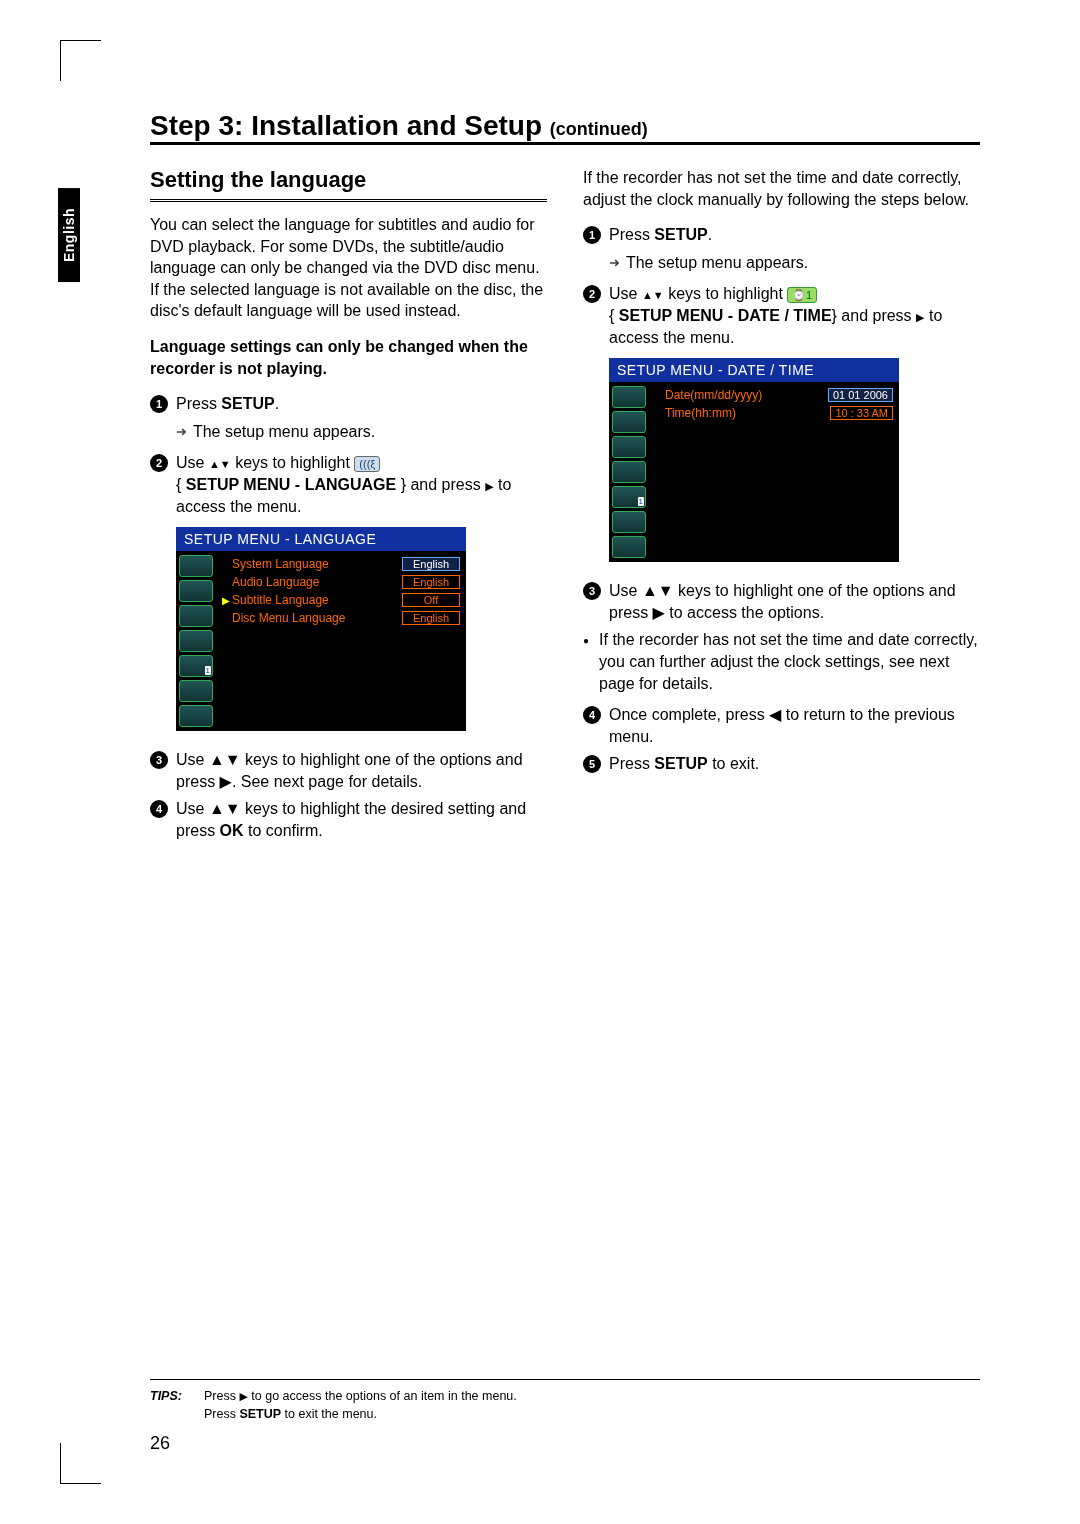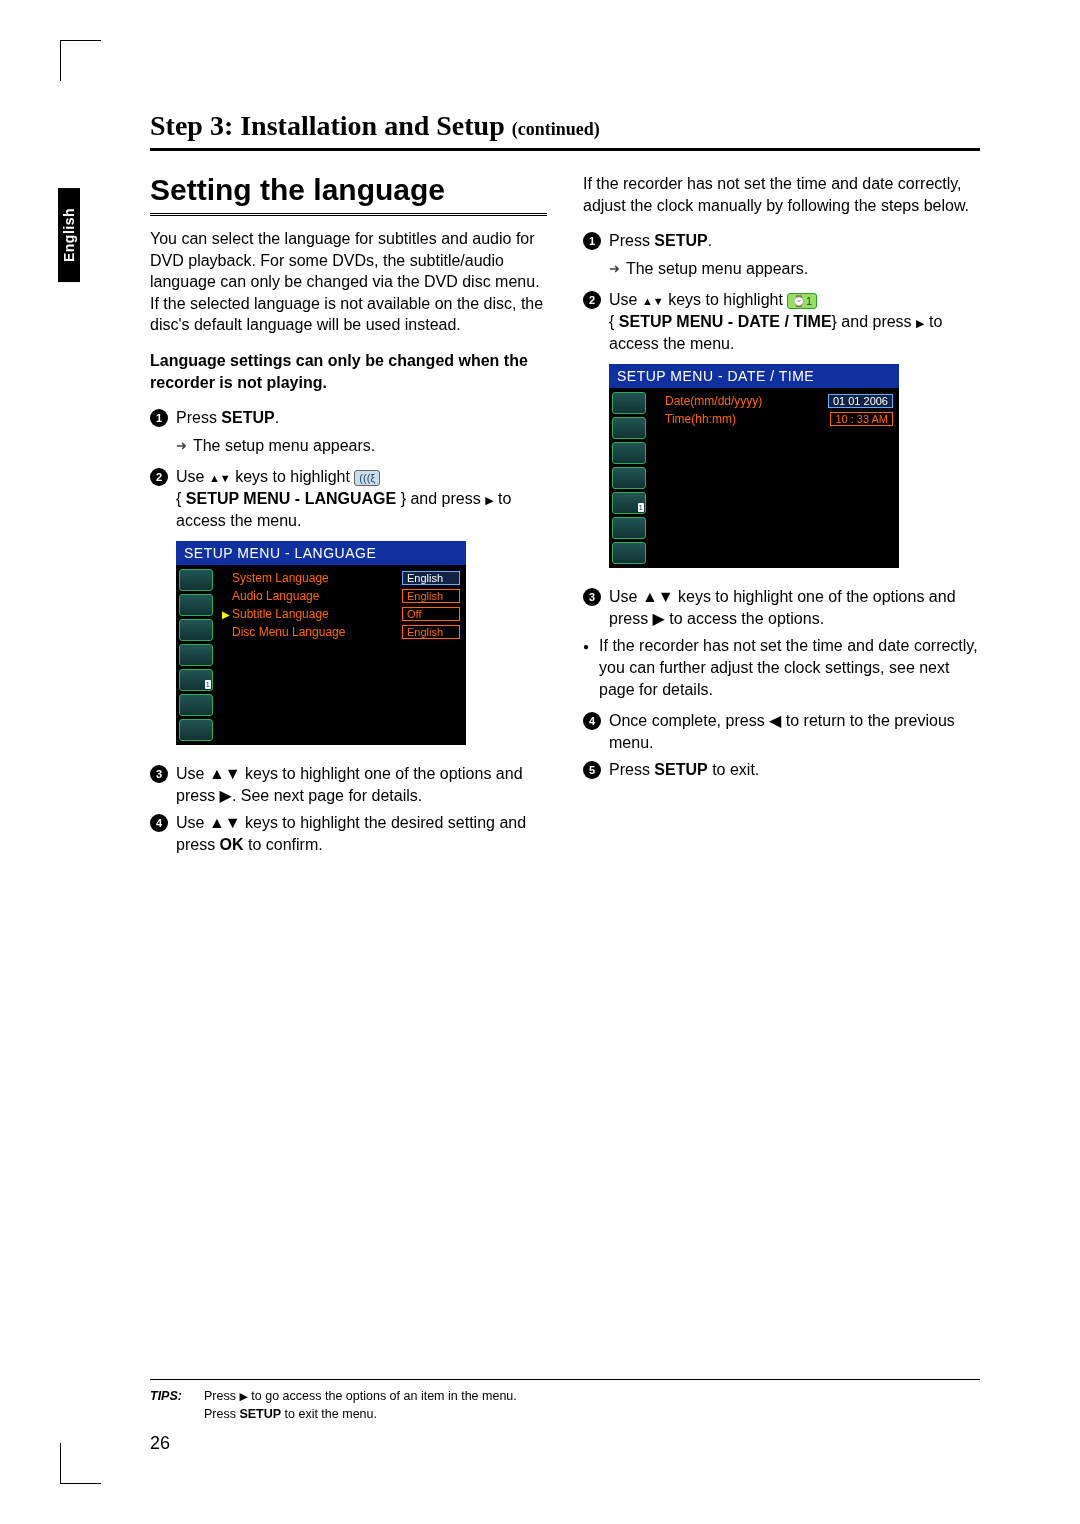--- a/index.html
+++ b/index.html
@@ -28,28 +28,26 @@
     padding: 20px 3px;
     writing-mode: vertical-rl;
     transform: rotate(180deg);
     letter-spacing: 0.5px;
   }
   h1.page-title {
     font-size: 28px;
     font-weight: bold;
     border-bottom: 3px solid #000;
     margin: 0 0 22px 0;
-    padding-bottom: 6px;
-    font-family: Liberation Serif, serif;
   }
   h1.page-title .cont { font-size: 18px; font-weight: bold; }
   .cols { display:flex; gap:36px; }
   .col { flex:1; }
   h2.section {
-    font-size: 30px;
+    font-size: 22px;
     font-weight: bold;
     margin: 0 0 12px 0;
     border-bottom: 3px double #000;
     padding-bottom: 6px;
   }
   p { margin: 0 0 14px 0; line-height: 1.35; }
   .step { display:flex; align-items:flex-start; gap:8px; margin:6px 0; line-height:1.35; }
   .num-badge {
     display:inline-flex; align-items:center; justify-content:center;
     width:18px; height:18px; border-radius:50%;
@@ -103,21 +101,21 @@
   .osd-ico .badge {
     position:absolute; right:1px; bottom:1px;
     font-size:8px; background:#fff; color:#13a; padding:0 1px; border-radius:1px;
   }
   .osd-rows { flex:1; padding:4px 6px 10px 6px; }
   .osd-row { display:flex; align-items:center; padding:2px 0;}
   .osd-row .cursor { color:#ff0; font-size:10px; width:10px; }
   .osd-row .label { flex:1; color:#f60; font-size:12px; }
   .osd-row .val {
     border:1px solid #f60; color:#f60; font-size:11px;
-    padding:0 4px; min-width:48px; 
+    padding:0 4px; min-width:48px; text-align:center;
   }
   .osd-row .val.sel { border-color:#6af; color:#fff; background:#124; }
   .osd-spacer { height:32px; }
 
   .tips-rule { border-top:1px solid #000; margin-top:18px; padding-top:8px;}
   .tips { font-size:12.5px; line-height:1.4; display:flex; gap:22px; }
   .tips .lbl { font-style:italic; font-weight:bold; }
   .page-num { font-size:18px; margin-top:10px; }
 
   .crop-tl { position:absolute; left:60px; top:40px; width:40px; height:40px;

